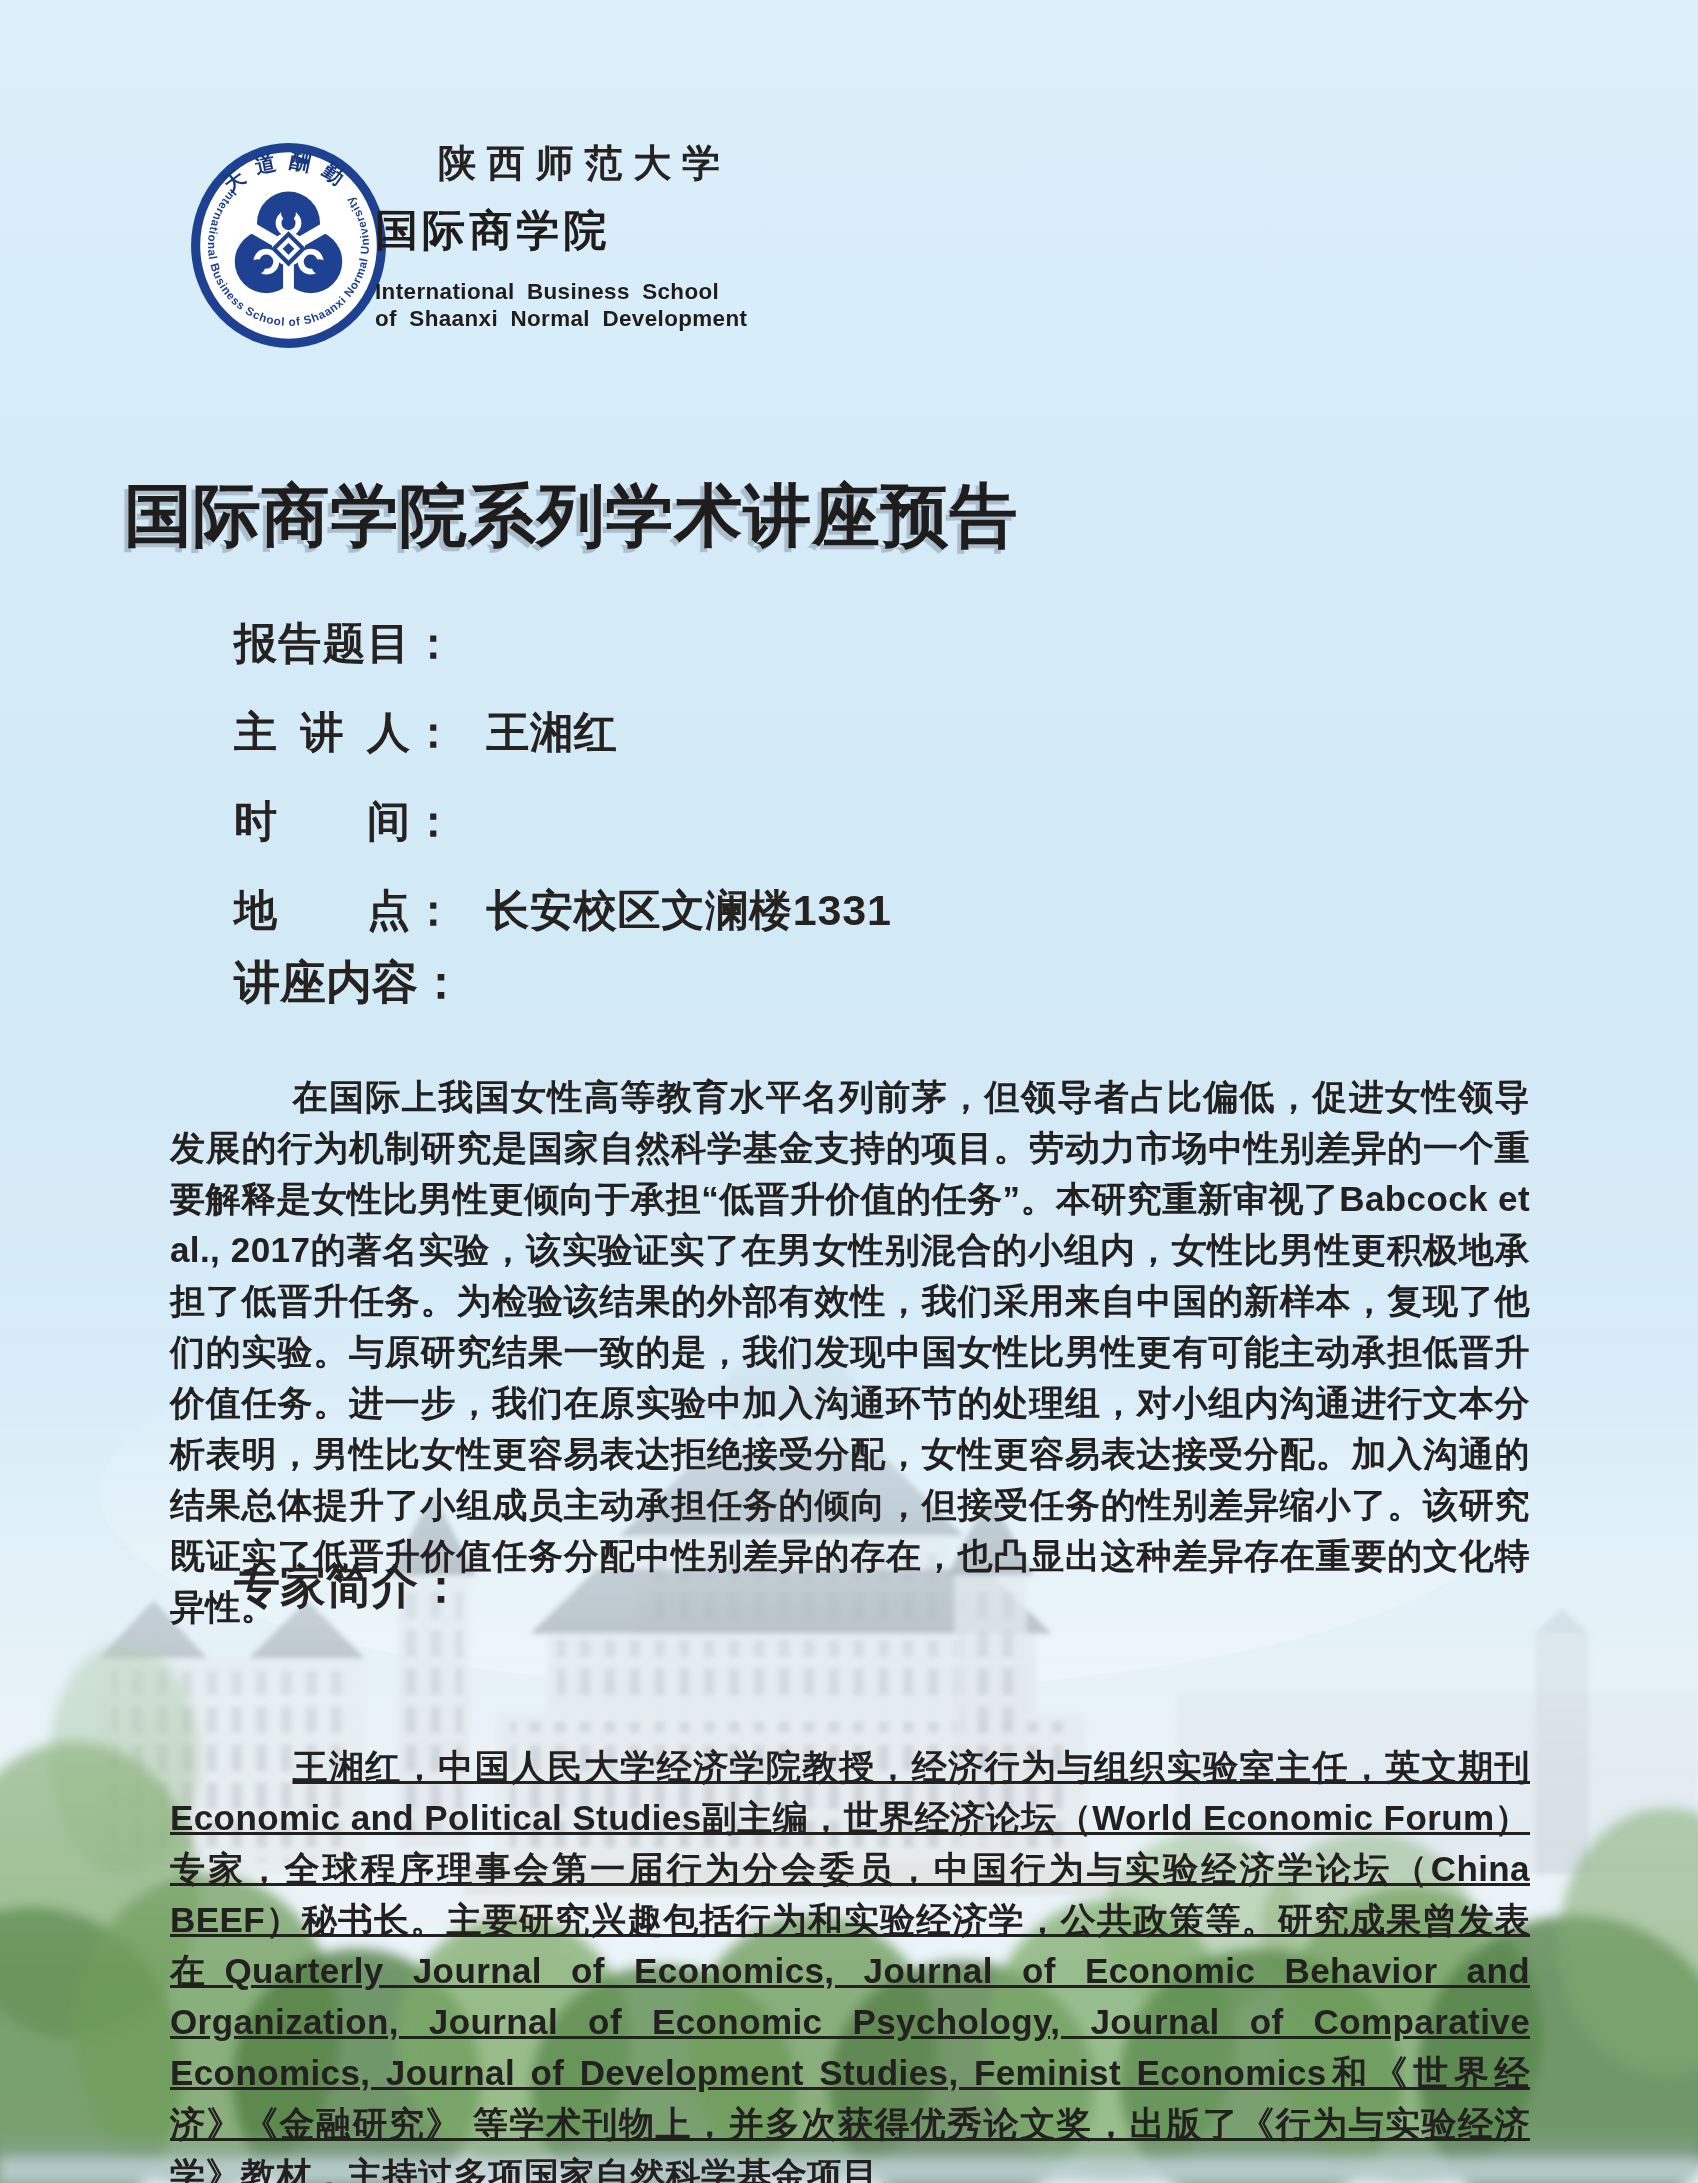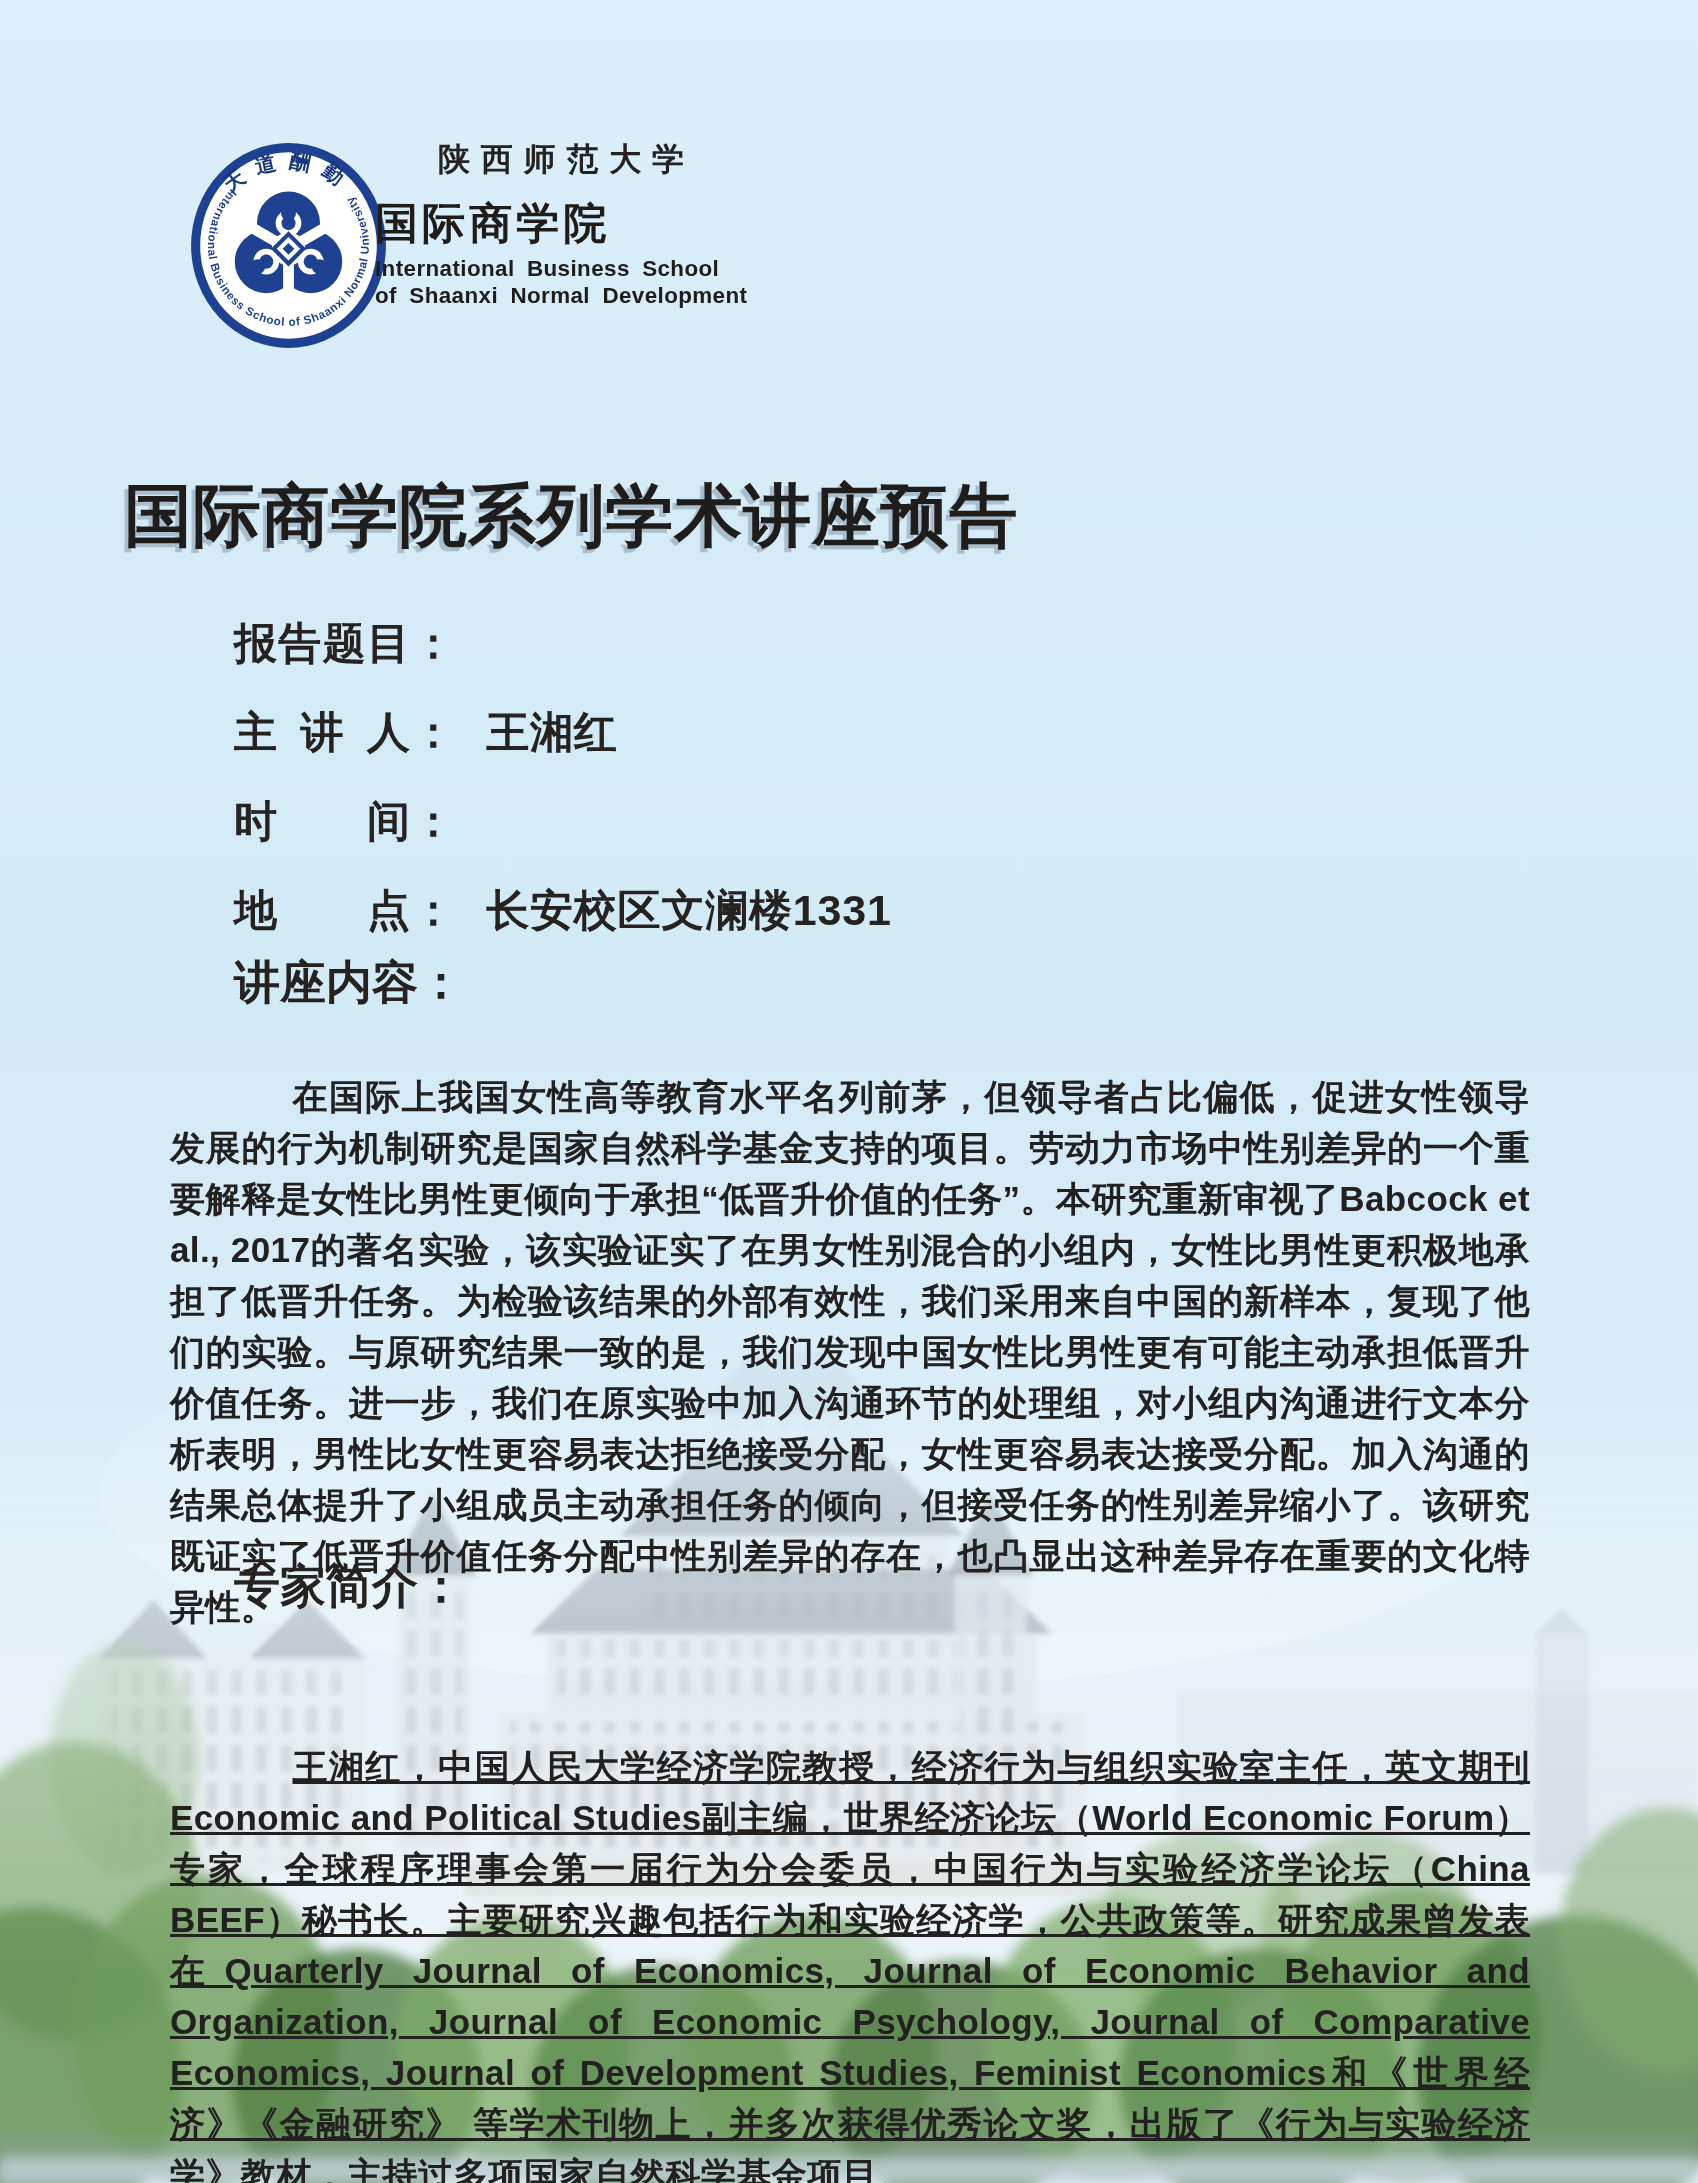--- a/index.html
+++ b/index.html
@@ -9,23 +9,23 @@
     overflow:hidden;
     background:linear-gradient(180deg,#dbeffa 0%,#d5ecf8 22%,#d2e9f6 45%,#d8ecf6 62%,#e7f2f8 78%,#eef5f9 100%);
     font-family:"Liberation Sans","DejaVu Sans",sans-serif;
     color:#262220;
   }
   
   .photo{position:absolute;left:0;top:1244px;width:1698px;height:939px;z-index:0;}
   
   .logo-svg{position:absolute;left:189px;top:141px;width:199px;height:209px;z-index:2;}
   .brand{position:absolute;left:375px;top:138px;z-index:2;width:464px;}
-  .brand .calli{font-size:32px;font-weight:600;letter-spacing:10.8px;padding-left:63px;white-space:nowrap;}
+  .brand .calli{font-size:38px;font-weight:600;letter-spacing:10.8px;padding-left:63px;white-space:nowrap;}
   .brand .cn{font-size:43px;font-weight:900;letter-spacing:4.1px;margin-top:13.3px;white-space:nowrap;color:#1f1c1a;}
-  .brand .en{font-size:22.4px;font-weight:700;line-height:27px;margin-top:2px;word-spacing:5.8px;letter-spacing:0.4px;color:#1f1c1a;}
+  .brand .en{font-size:22.4px;font-weight:700;line-height:27px;margin-top:18px;word-spacing:5.8px;letter-spacing:0.4px;color:#1f1c1a;}
   
   .main-title{
     position:absolute;left:124px;top:425px;width:1294px;z-index:2;
     text-align:left;font-size:68px;font-weight:900;letter-spacing:0.8px;
     color:#1f1d1b;white-space:nowrap;
     text-shadow:-4.1px 4.1px 0.8px rgba(120,132,150,.45);
   }
   
   .details{position:absolute;left:234px;top:615px;z-index:2;}
   .detail-row{display:flex;align-items:baseline;height:51px;margin-bottom:38px;font-size:43px;font-weight:900;white-space:nowrap;}

